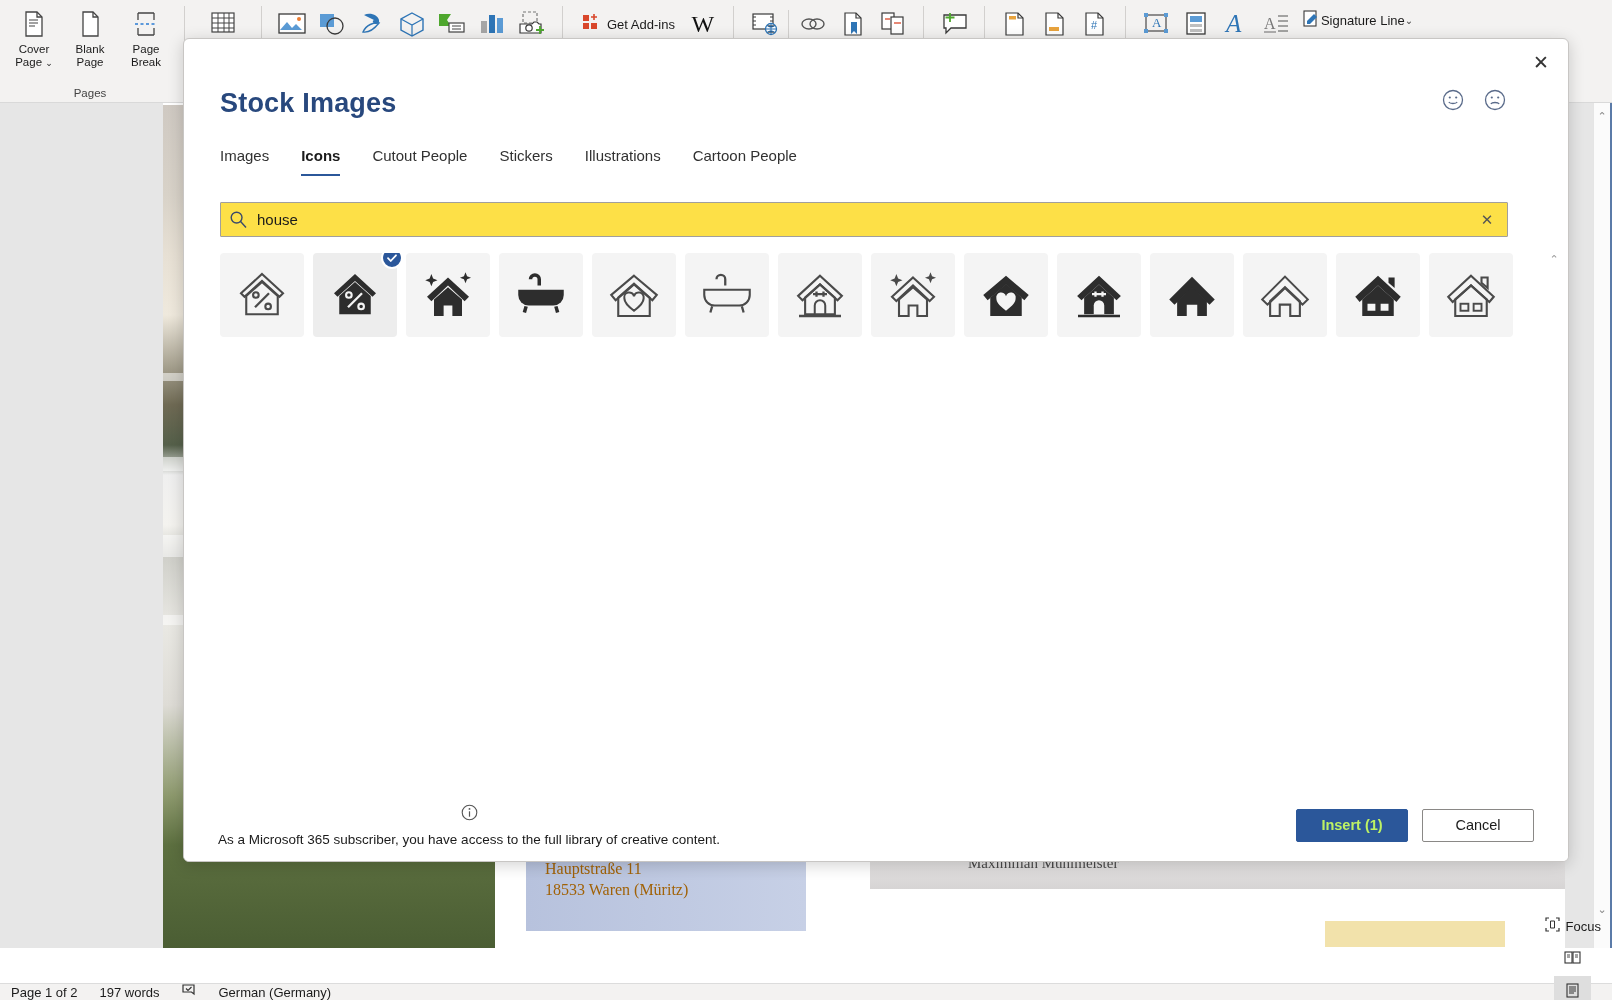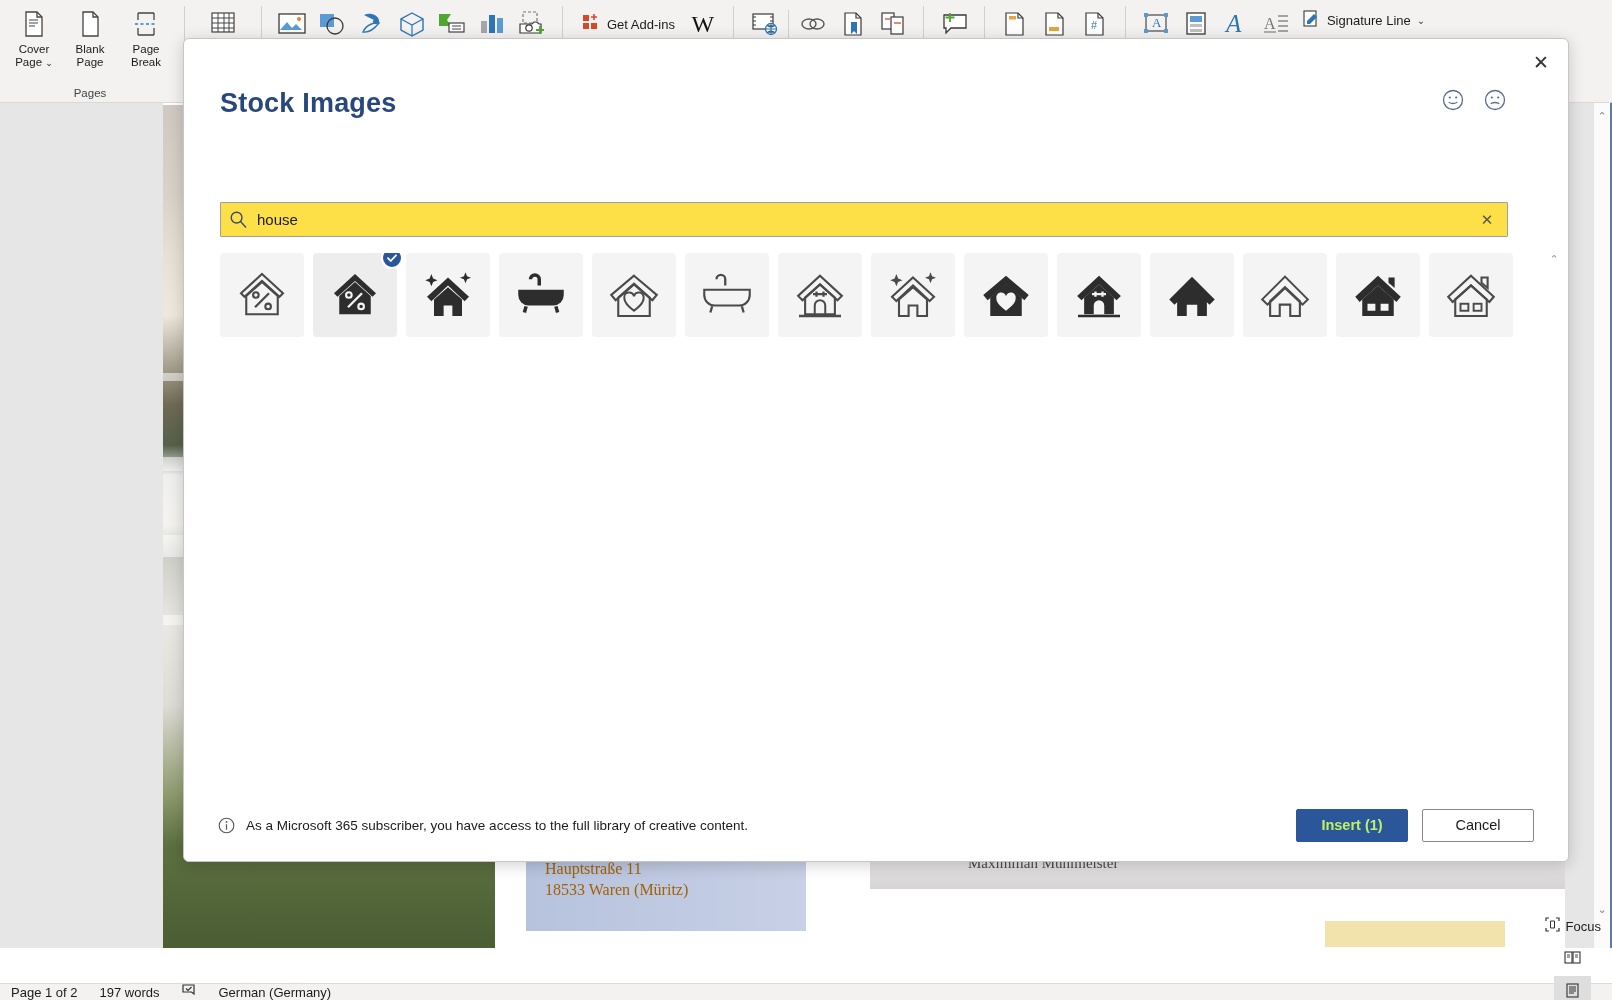--- a/index.html
+++ b/index.html
@@ -27,21 +27,21 @@
     width: 56px; min-height: 72px; display: flex; flex-direction: column;
     align-items: center; padding: 4px 2px 0 2px; cursor: default;
   }
   .rb-btn .lbl { font-size: 11.5px; color: #1b1b1b; text-align: center; line-height: 13px; margin-top: 3px; }
   .rb-ico { width: 34px; height: 32px; display: flex; align-items: center; justify-content: center; }
   .rb-small { width: 40px; min-height: 40px; display:flex; align-items:center; justify-content:center; padding: 6px 2px; }
   .rb-wide { display: flex; align-items: center; gap: 6px; padding: 6px 8px; min-height: 40px;}
   .rb-wide .lbl { font-size: 13px; color: #1b1b1b; }
 
   .rb-textrow { display:flex; flex-direction: column; justify-content: flex-start; padding-top: 2px;}
-  .rb-textline { display:flex; align-items:center; gap:6px; height: 28px; padding: 0 6px; font-size: 13px; color:#1b1b1b;}
+  .rb-textline { display:flex; align-items:center; height: 28px; padding: 0 6px; font-size: 13px; color:#1b1b1b;}
 
   
   .doc-area {
     position: absolute; top: 103px; left: 0; width: 1612px; height: 845px;
     background: #e6e6e6;
   }
   .doc-page {
     position: absolute; top: 0px; left: 163px; width: 1402px; height: 845px;
     background: #ffffff;
   }
@@ -151,21 +151,21 @@
   }
   .res-scroll { position:absolute; right: 8px; top: 214px; width: 12px; height: 545px; }
   .res-scroll .ar { position:absolute; left:0; right:0; text-align:center; color:#9b9b9b; font-size: 11px;}
   .res-scroll .ar.up { top:0; } .res-scroll .ar.down { bottom: 0; }
 
   .dlg-footer {
     position: absolute; left: 0; bottom: 0; width: 100%; height: 72px;
     display: flex; align-items: center; padding: 0 34px;
     background:#fff;
   }
-  .foot-note { display:flex; align-items:center; gap: 11px; font-size: 13.5px; color: #1b1b1b; }
+  .foot-note { display:flex; align-items:center; gap: 11px; font-size: 13.5px; color: #1b1b1b; flex-direction: column; }
   .info-ic { width:17px; height:17px; color:#555; flex:0 0 auto;}
   .foot-btns { margin-left:auto; display:flex; gap: 14px; }
   .btn {
     height: 33px; min-width: 112px; font-size: 14.5px; border-radius: 2px;
     display:flex; align-items:center; justify-content:center; cursor:pointer;
     font-family: inherit;
   }
   .btn-primary { background:#2b579a; color:#bef264; font-weight:bold; border: 1px solid #2b579a; }
   .btn-secondary { background:#fff; color:#1b1b1b; border: 1px solid #8a8886; }
 </style>
@@ -569,20 +569,28 @@
       <span class="fb-ic">
         <svg width="22" height="22" viewBox="0 0 22 22">
             <circle cx="11" cy="11" r="9.5" fill="none" stroke="#5a6b8a" stroke-width="1.3"></circle>
             <circle cx="7.8" cy="8.5" r="1.1" fill="#5a6b8a"></circle>
             <circle cx="14.2" cy="8.5" r="1.1" fill="#5a6b8a"></circle>
             <path d="M6.8 15c1.2-2 7.2-2 8.4 0" fill="none" stroke="#5a6b8a" stroke-width="1.3"></path>
           </svg>
       </span>
     </div>
 
+    <div class="tabs" id="tabs">
+        <div class="tab">Images</div>
+        <div class="tab active">Icons</div>
+        <div class="tab">Cutout People</div>
+        <div class="tab">Stickers</div>
+        <div class="tab">Illustrations</div>
+        <div class="tab">Cartoon People</div>
+      </div>
 
     <div class="search-wrap">
       <span class="search-ico">
         <svg width="19" height="19" viewBox="0 0 19 19">
             <circle cx="7.6" cy="7.6" r="5.4" fill="none" stroke="#3a4a6b" stroke-width="1.4"></circle>
             <path d="M11.6 11.6L17 17.4" stroke="#3a4a6b" stroke-width="1.4"></path>
           </svg>
       </span>
       <input class="search-val" id="search-input" placeholder="Search" value="house" style="">
       <span class="search-clear">✕</span>

